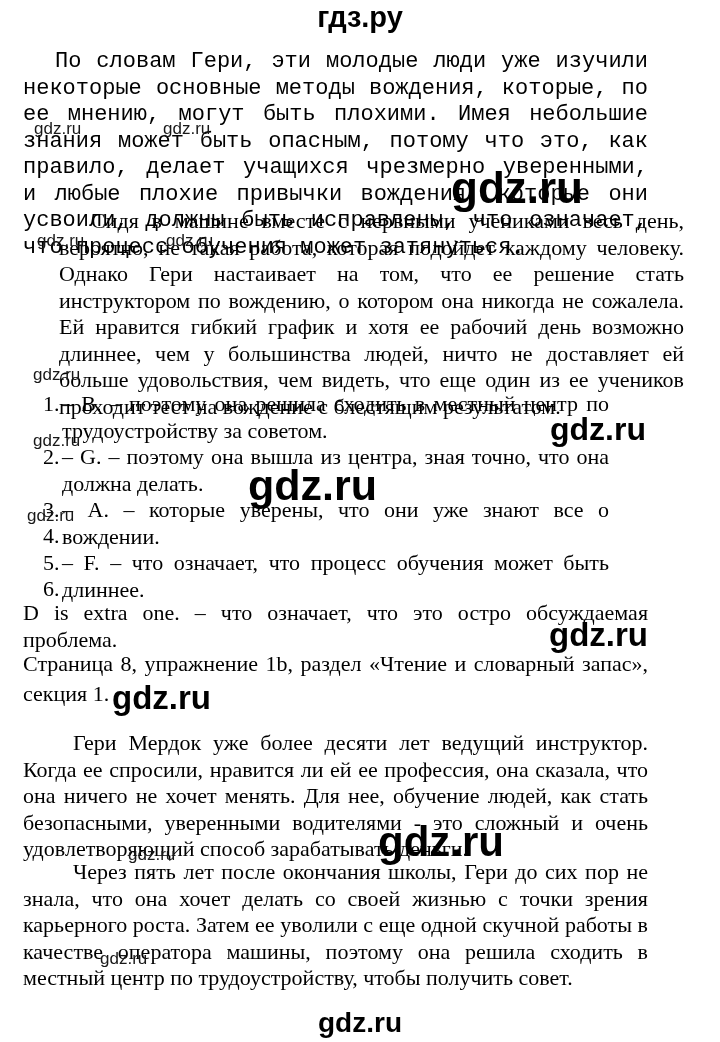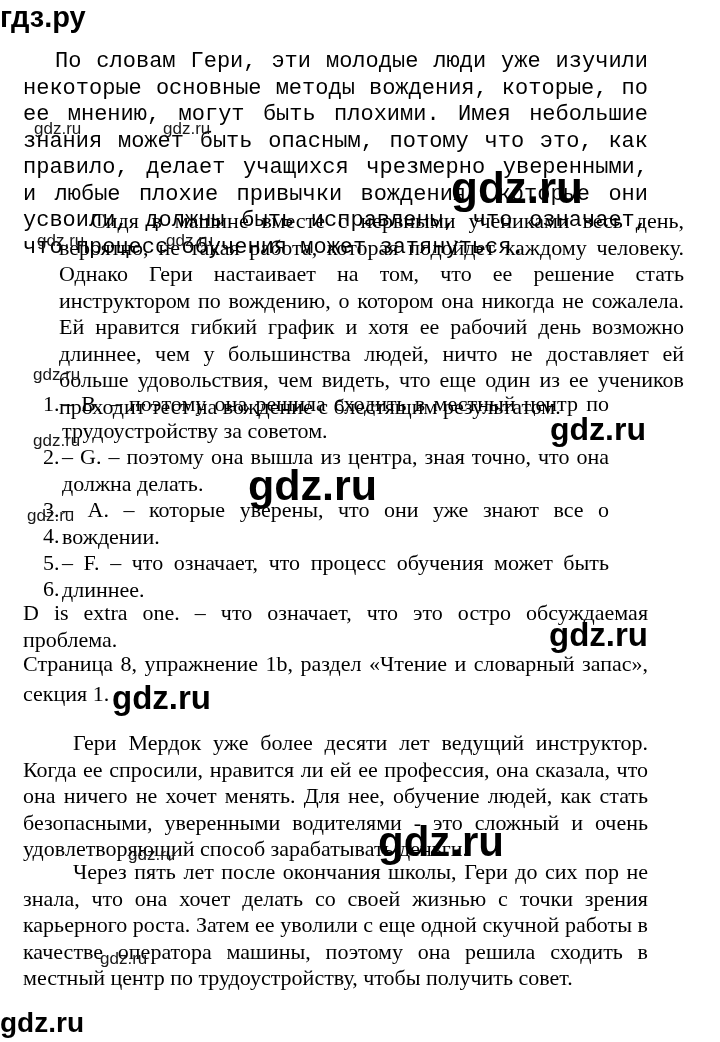--- a/index.html
+++ b/index.html
@@ -7,21 +7,21 @@
     position: relative;
     width: 720px;
     height: 1042px;
     background: #ffffff;
     overflow: hidden;
     color: #000;
   }
   .logo {
     position: absolute;
     left: 0; right: 0;
-    text-align: left;
+    text-align: center;
     font-family: "Liberation Sans", sans-serif;
     font-weight: 700;
     color: #000;
   }
   .logo.header { top: 1px;  font-size: 29px; }
   .logo.footer { top: 1007px; font-size: 28px; }
 
   .block {
     position: absolute;
     left: 23px;

